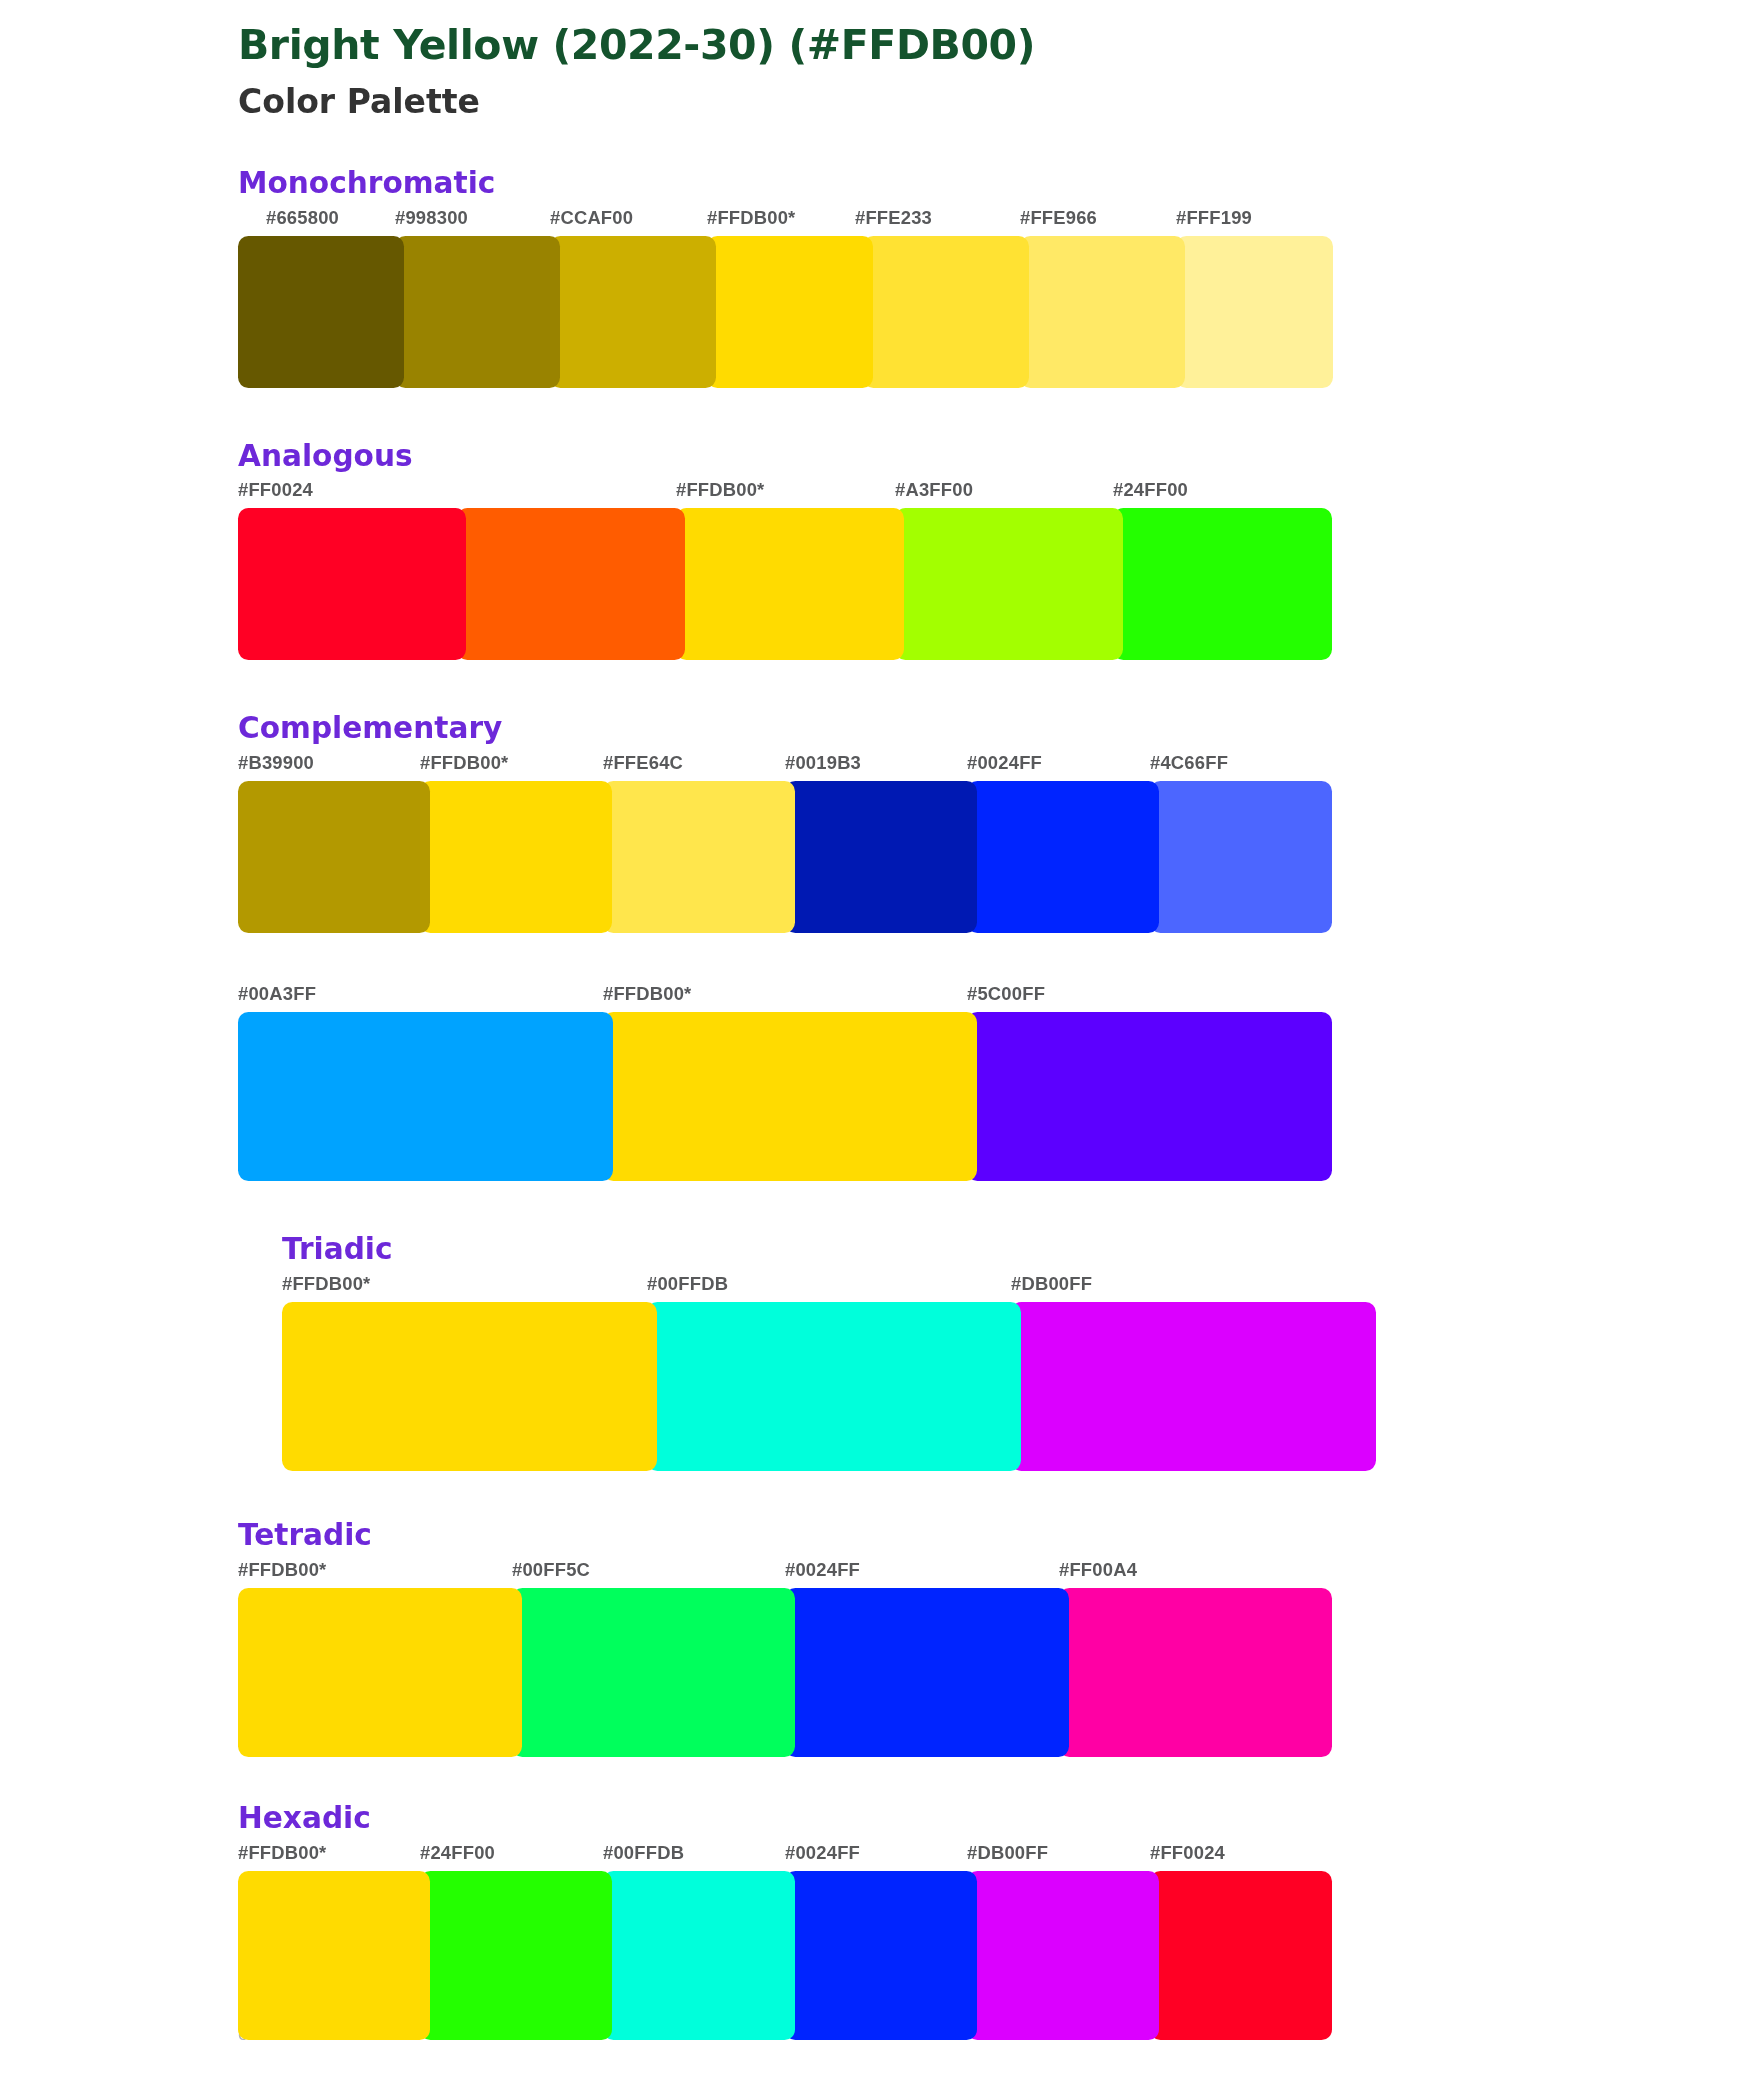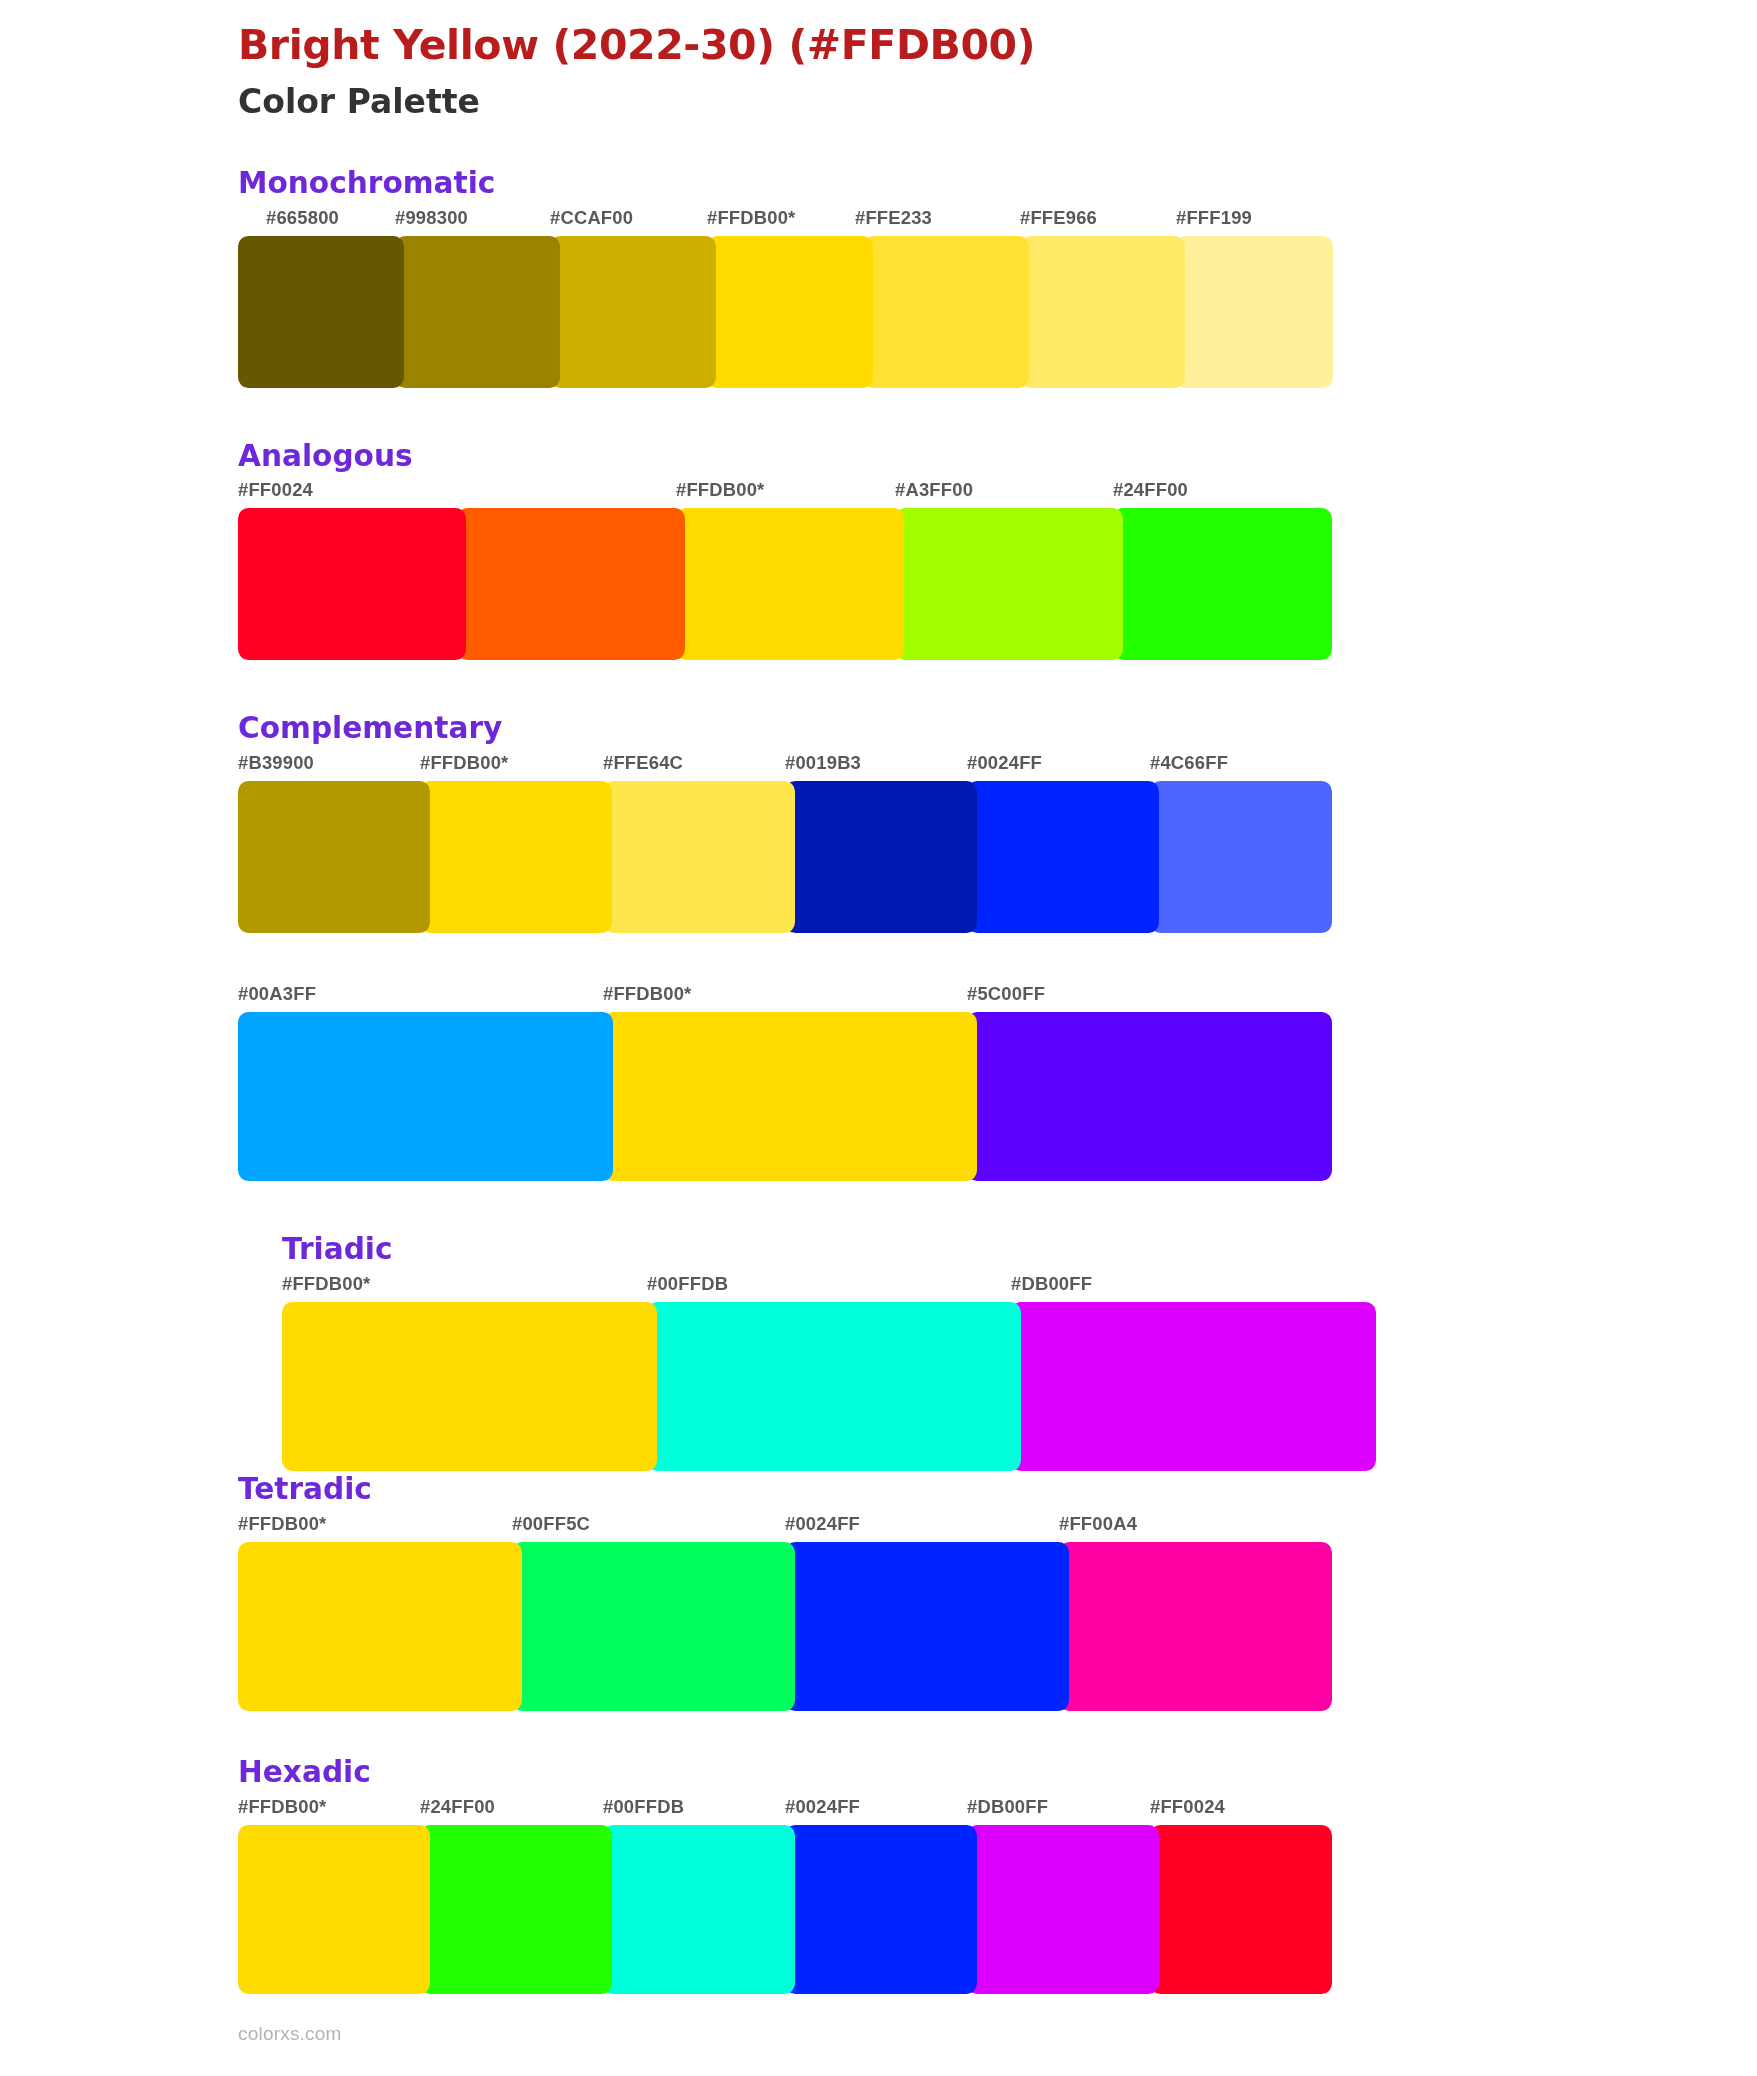--- a/index.html
+++ b/index.html
@@ -24,21 +24,21 @@
   }
   
   .header {
     padding: 22.4px 0 0 238px;
   }
   .page-title {
     font-family: "DejaVu Sans", sans-serif;
     font-size: 41px;
     font-weight: bold;
     letter-spacing: -0.4px;
-    color: #b91c1c;
+    color: #14532d;
     line-height: 1.15;
     margin: 0;
     white-space: nowrap;
   }
   .page-subtitle {
     font-family: "DejaVu Sans", sans-serif;
     font-size: 33px;
     font-weight: bold;
     color: #333333;
     line-height: 1.2;
@@ -89,21 +89,21 @@
     height: 100%;
     border-radius: 10.4px;
   }
 
   
   .section.s-mono   { margin-top: 0px; }
   .section.s-ana    { margin-top: 50px; }
   .section.s-comp   { margin-top: 50px; }
   .section.s-split  { margin-top: 50px; }
   .section.s-tri    { margin-top: 50px; margin-left: 44px; }
-  .section.s-tetra  { }
+  .section.s-tetra  { margin-top: 46px; }
   .section.s-hexa   { margin-top: 43px; }
 
   .section.s-split .swatch-row,
   .section.s-tri .swatch-row,
   .section.s-tetra .swatch-row,
   .section.s-hexa .swatch-row { height: 169px; }
 
   
   .footer {
     position: absolute;

